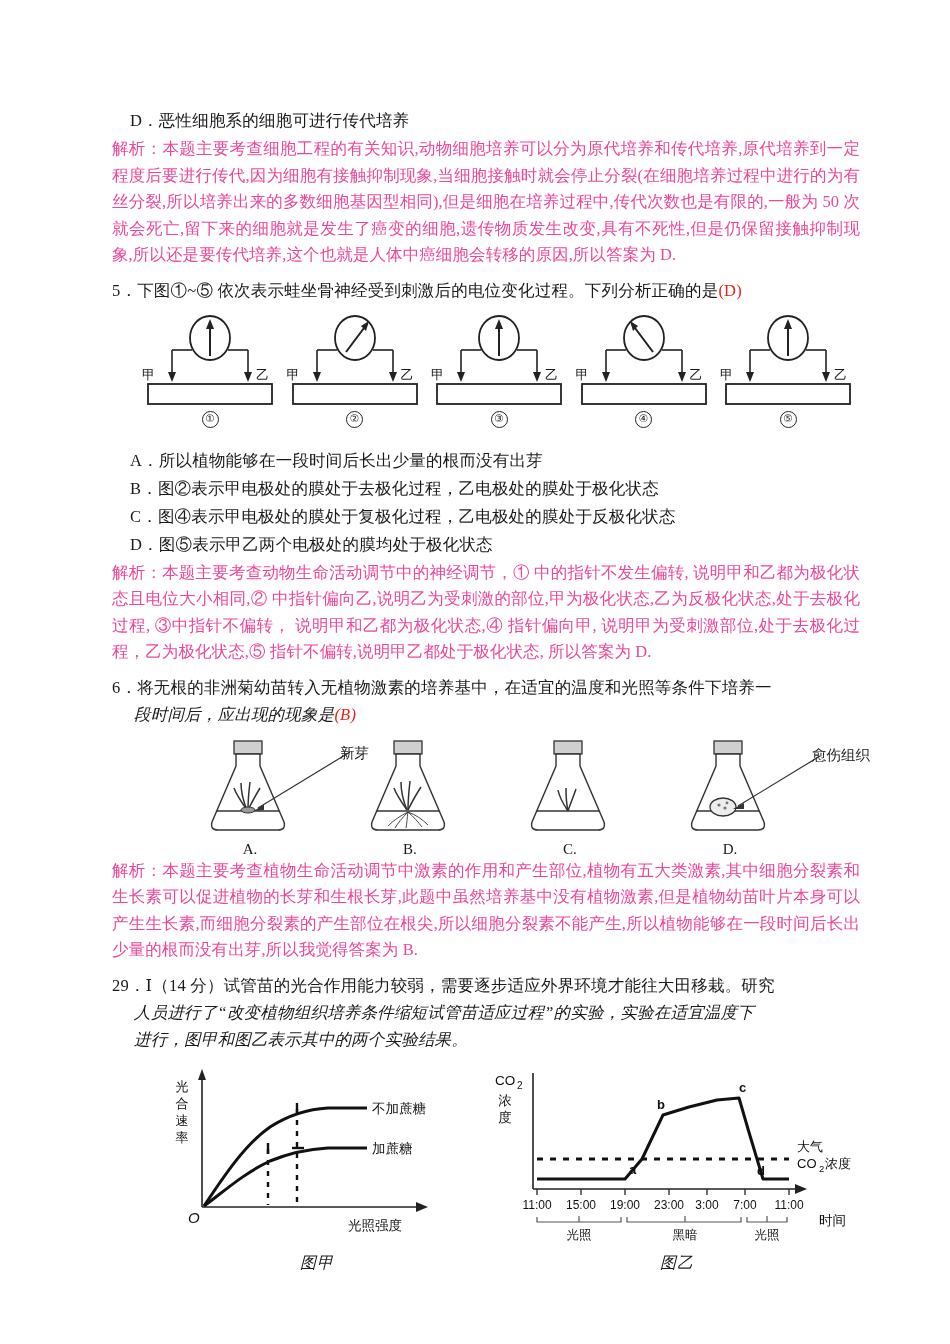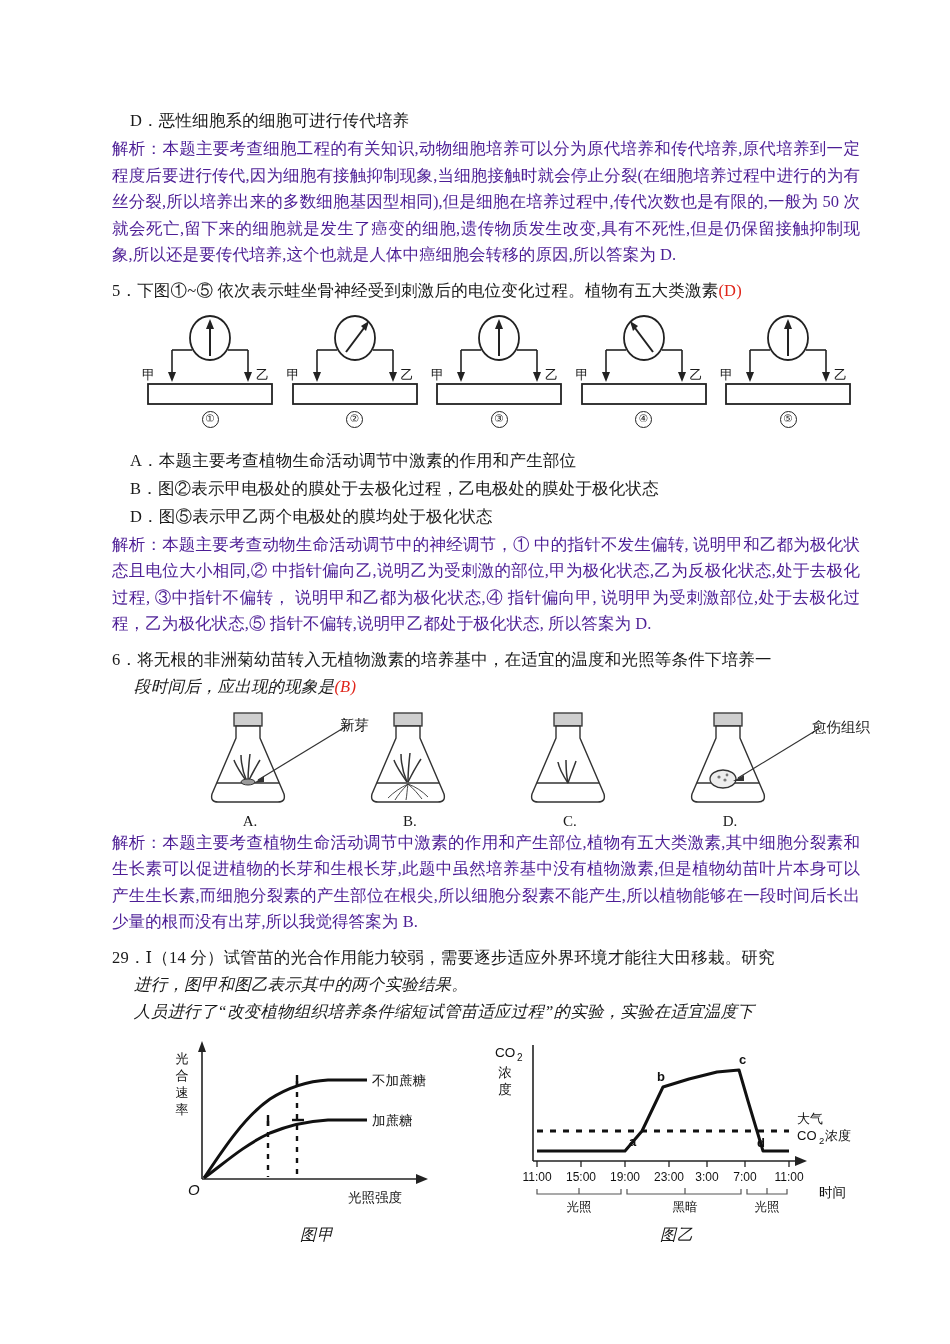--- a/index.html
+++ b/index.html
@@ -34,21 +34,21 @@
     font-size:16.5px;
     line-height:27px;
     margin:0;
     letter-spacing:0.2px;
     text-align:justify;
   }
   .q-num{display:inline;}
   .q-indent{padding-left:22px;display:block;font-style:italic;}
   .ans-red{color:#e0261b;}
   .explain{
-    color:#4c1d95;
+    color:#ec4899;
     font-size:16.5px;
     line-height:26.5px;
     margin:0;
     text-align:justify;
     letter-spacing:0.1px;
   }
   .blk{margin-top:2px;}
   .gap-s{height:8px;}
   .gap-m{height:14px;}
 
@@ -127,21 +127,21 @@
 <body>
 
 <div class="page">
  <div class="content">
 
   <div class="opt-line">D．恶性细胞系的细胞可进行传代培养</div>
   <div class="explain">解析：本题主要考查细胞工程的有关知识,动物细胞培养可以分为原代培养和传代培养,原代培养到一定程度后要进行传代,因为细胞有接触抑制现象,当细胞接触时就会停止分裂(在细胞培养过程中进行的为有丝分裂,所以培养出来的多数细胞基因型相同),但是细胞在培养过程中,传代次数也是有限的,一般为 50 次就会死亡,留下来的细胞就是发生了癌变的细胞,遗传物质发生改变,具有不死性,但是仍保留接触抑制现象,所以还是要传代培养,这个也就是人体中癌细胞会转移的原因,所以答案为 D.</div>
 
   <div class="gap-s"></div>
 
-  <div class="q-line"><span class="q-num">5．</span><span>下图①~⑤ 依次表示蛙坐骨神经受到刺激后的电位变化过程。植物有五大类激素</span><span class="ans-red">(D)</span></div>
+  <div class="q-line"><span class="q-num">5．</span><span>下图①~⑤ 依次表示蛙坐骨神经受到刺激后的电位变化过程。下列分析正确的是</span><span class="ans-red">(D)</span></div>
 
   <div class="fig5">
 
     <div class="galv">
       <svg width="128" height="95" viewBox="0 0 128 95">
         <line x1="26" y1="36" x2="26" y2="62" stroke="#222" stroke-width="1.6"></line>
         <line x1="102" y1="36" x2="102" y2="62" stroke="#222" stroke-width="1.6"></line>
         <line x1="26" y1="36" x2="46" y2="36" stroke="#222" stroke-width="1.6"></line>
         <line x1="82" y1="36" x2="102" y2="36" stroke="#222" stroke-width="1.6"></line>
         <polygon points="26,68 22,58 30,58" fill="#222"></polygon>
@@ -225,22 +225,23 @@
       </svg>
       <div style="position:absolute;left:-4px;top:52px;font-size:13px;">甲</div>
       <div style="position:absolute;left:110px;top:52px;font-size:13px;">乙</div>
       <div class="cap"><span class="circnum">⑤</span></div>
     </div>
 
   </div>
 
   <div class="gap-m"></div>
 
-  <div class="opt-line">A．本题主要考查植物生命活动调节中激素的作用和产生部位</div>
+  <div class="opt-line">A．所以植物能够在一段时间后长出少量的根而没有出芽</div>
   <div class="opt-line">B．图②表示甲电极处的膜处于去极化过程，乙电极处的膜处于极化状态</div>
+  <div class="opt-line">C．图④表示甲电极处的膜处于复极化过程，乙电极处的膜处于反极化状态</div>
   <div class="opt-line">D．图⑤表示甲乙两个电极处的膜均处于极化状态</div>
 
   <div class="explain blk">解析：本题主要考查动物生命活动调节中的神经调节，① 中的指针不发生偏转, 说明甲和乙都为极化状态且电位大小相同,② 中指针偏向乙,说明乙为受刺激的部位,甲为极化状态,乙为反极化状态,处于去极化过程, ③中指针不偏转， 说明甲和乙都为极化状态,④ 指针偏向甲, 说明甲为受刺激部位,处于去极化过程，乙为极化状态,⑤ 指针不偏转,说明甲乙都处于极化状态, 所以答案为 D.</div>
 
   <div class="gap-s"></div>
 
   <div class="q-line"><span class="q-num">6．</span><span>将无根的非洲菊幼苗转入无植物激素的培养基中，在适宜的温度和光照等条件下培养一</span></div>
   <div class="q-line q-indent"><span>段时间后，应出现的现象是</span><span class="ans-red">(B)</span></div>
 
   <div class="fig6">
@@ -320,22 +321,22 @@
       <div class="calloutTxt" style="left:142px;top:8px;">愈伤组织</div>
     </div>
 
   </div>
 
   <div class="explain blk">解析：本题主要考查植物生命活动调节中激素的作用和产生部位,植物有五大类激素,其中细胞分裂素和生长素可以促进植物的长芽和生根长芽,此题中虽然培养基中没有植物激素,但是植物幼苗叶片本身可以产生生长素,而细胞分裂素的产生部位在根尖,所以细胞分裂素不能产生,所以植物能够在一段时间后长出少量的根而没有出芽,所以我觉得答案为 B.</div>
 
   <div class="gap-s"></div>
 
   <div class="q-line">29．Ⅰ（14 分）试管苗的光合作用能力较弱，需要逐步适应外界环境才能往大田移栽。研究</div>
+  <div class="q-line q-indent">人员进行了“改变植物组织培养条件缩短试管苗适应过程”的实验，实验在适宜温度下</div>
   <div class="q-line q-indent">进行，图甲和图乙表示其中的两个实验结果。</div>
-  <div class="q-line q-indent">人员进行了“改变植物组织培养条件缩短试管苗适应过程”的实验，实验在适宜温度下</div>
 
   <div class="charts">
 
     <div class="chartA">
       <svg width="330" height="180" viewBox="0 0 330 180">
 
         <line x1="50" y1="8" x2="50" y2="140" stroke="#222" stroke-width="1.6"></line>
         <polygon points="50,2 46,13 54,13" fill="#222"></polygon>
         <line x1="50" y1="140" x2="268" y2="140" stroke="#222" stroke-width="1.6"></line>
         <polygon points="276,140 264,135 264,145" fill="#222"></polygon>

